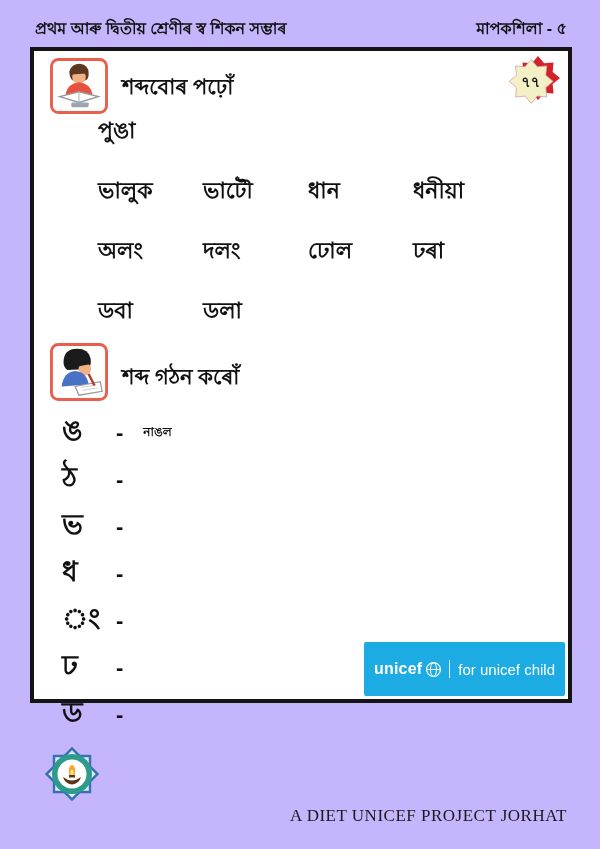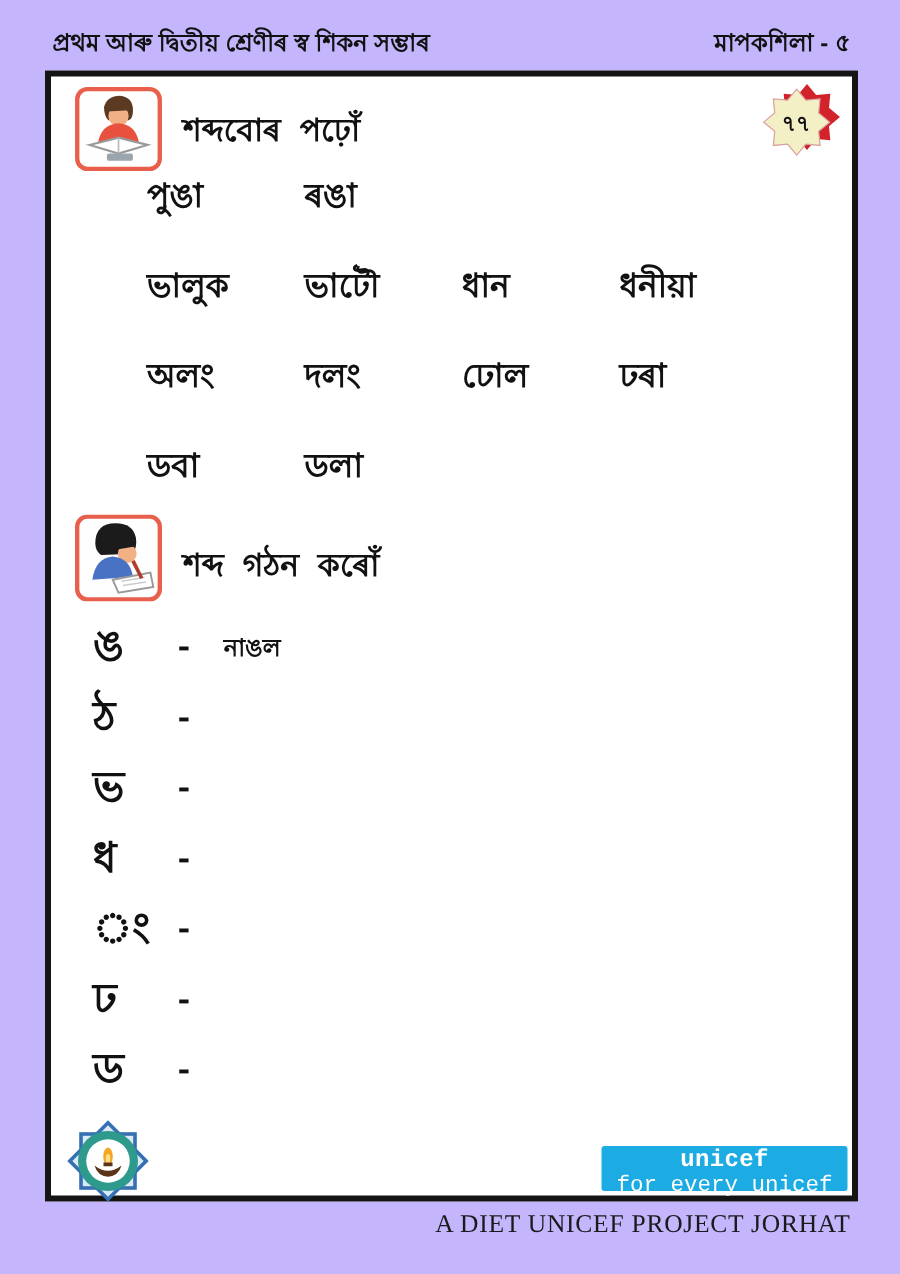--- a/index.html
+++ b/index.html
@@ -6,22 +6,22 @@
   .page {
     position:relative; width:600px; height:849px; background:#c4b5fd;
     font-family:"Liberation Sans", sans-serif; color:#111; overflow:hidden;
   }
   
   .hdr-left  { position:absolute; left:35px;  top:16px; font-size:16px; font-weight:600; }
   .hdr-right { position:absolute; right:33px; top:16px; font-size:16px; font-weight:600; }
 
   
   .main-box {
-    position:absolute; left:30px; top:47px; width:542px; height:754px;
-    border:4px solid #141414; box-sizing:border-box; background:#fff;font-family:Liberation Mono, monospace;
+    position:absolute; left:30px; top:47px; width:542px; height:656px;
+    border:4px solid #141414; box-sizing:border-box; background:#fff;
   }
 
   .sec-icon { position:absolute; width:58px; height:56px; }
   .icon-read  { left:16px; top:7px; }
   .icon-write { left:16px; top:292px; height:58px; }
 
   .sec-title { position:absolute; font-size:21px; font-weight:700; white-space:nowrap; }
   .title-read  { left:88px; top:20px; }
   .title-write { left:88px; top:310px; }
 
@@ -30,28 +30,28 @@
   
   .word-grid { position:absolute; left:64px; top:50px; }
   .word-row  { display:grid; grid-template-columns:105px 105px 105px 110px; height:60px; align-items:center; }
   .word      { font-size:22px; font-weight:600; text-align:left; white-space:nowrap; }
 
   
   .form-list { position:absolute; left:28px; top:358px; }
   .form-row  { display:flex; align-items:center; height:47px; }
   .letter    { width:40px; font-size:28px; font-weight:700; }
   .dash      { font-size:22px; font-weight:700; margin-left:14px; }
-  .example   { font-size:16px; font-weight:600; margin-left:20px; }
+  .example   { font-size:12px; font-weight:600; margin-left:20px; }
 
   
   .diet-logo { position:absolute; left:6px; top:690px; width:64px; height:66px; }
   .unicef-badge {
     position:absolute; right:3px; bottom:3px; height:30px;
-    background:#1CABE2; display:flex; align-items:center; padding:0 10px;
-    color:#fff; border-radius:2px;flex-direction:column;
+    background:#1CABE2; display:flex; align-items:center; padding:12px 10px;
+    color:#fff; border-radius:2px;
   }
   .unicef-word { font-size:16px; font-weight:600; letter-spacing:0.2px; }
   .unicef-globe { margin:0 7px 0 3px; display:block; }
   .unicef-div { width:1px; height:18px; background:rgba(255,255,255,0.9); margin-right:8px; }
   .unicef-tag { font-size:15px; font-weight:400; }
 
   .footer-text {
     position:absolute; right:33px; top:806px;
     font-family:"Liberation Serif", serif; font-size:17px; letter-spacing:0.5px; color:#1a1a1a;
   }
@@ -83,21 +83,20 @@
         <polygon id="st8" points="30,3 37.5,12 49.1,10.9 48,22.5 57,30 48,37.5 49.1,49.1 37.5,48 30,57 22.5,48 10.9,49.1 12,37.5 3,30 12,22.5 10.9,10.9 22.5,12"></polygon>
       </defs>
       <use href="#st8" fill="#D2232A" transform="translate(8,-4) scale(0.95)"></use>
       <use href="#st8" fill="#F4F0C6" stroke="#D9A0A0" stroke-width="1" transform="scale(0.95)"></use>
       <text x="28" y="35" text-anchor="middle" font-size="17" font-weight="bold" fill="#111">৭৭</text>
     </svg>
 
     <div class="word-grid">
       <div class="word-row">
         <span class="word">পুঙা</span>
-        <span class="word">ৰঙা</span>
       </div>
       <div class="word-row">
         <span class="word">ভালুক</span>
         <span class="word">ভাটৌ</span>
         <span class="word">ধান</span>
         <span class="word">ধনীয়া</span>
       </div>
       <div class="word-row">
         <span class="word">অলং</span>
         <span class="word">দলং</span>
@@ -173,20 +172,20 @@
     </svg>
 
     <div class="unicef-badge">
       <span class="unicef-word">unicef</span>
       <svg class="unicef-globe" width="17" height="17" viewBox="0 0 18 18">
         <circle cx="9" cy="9" r="7.3" fill="none" stroke="#fff" stroke-width="1.3"></circle>
         <ellipse cx="9" cy="9" rx="3.2" ry="7.3" fill="none" stroke="#fff" stroke-width="1.1"></ellipse>
         <line x1="1.7" y1="9" x2="16.3" y2="9" stroke="#fff" stroke-width="1.1"></line>
       </svg>
       <span class="unicef-div"></span>
-      <span class="unicef-tag">for every unicef</span>
+      <span class="unicef-tag">for unicef child</span>
     </div>
 
   </div>
 
   <div class="footer-text">A DIET UNICEF PROJECT JORHAT</div>
 
 </div>
 
 </body></html>

